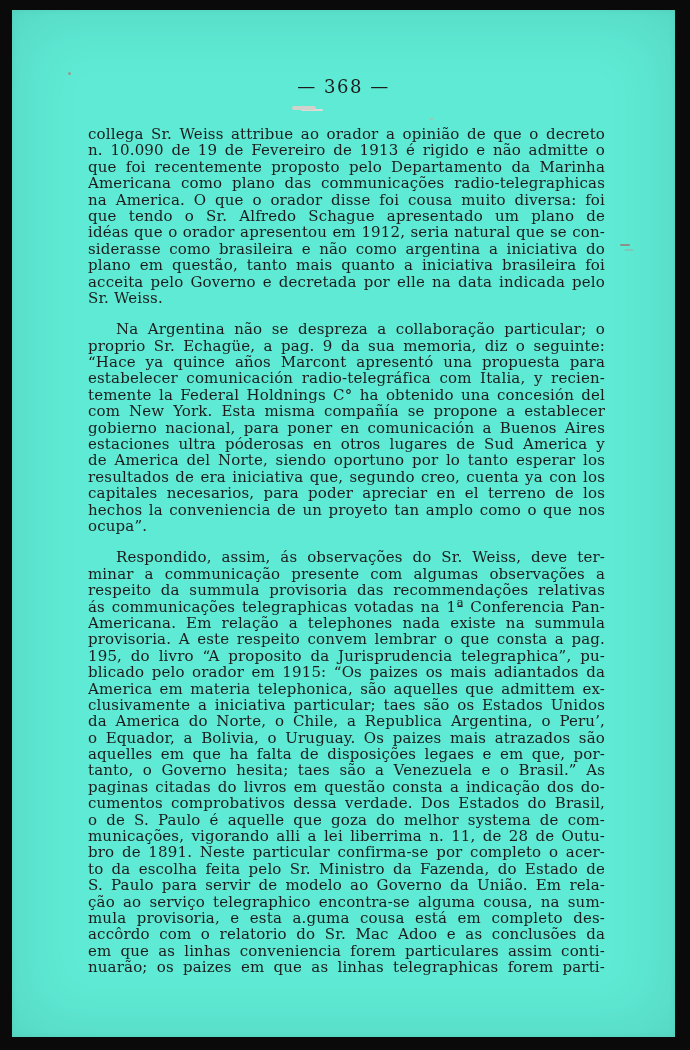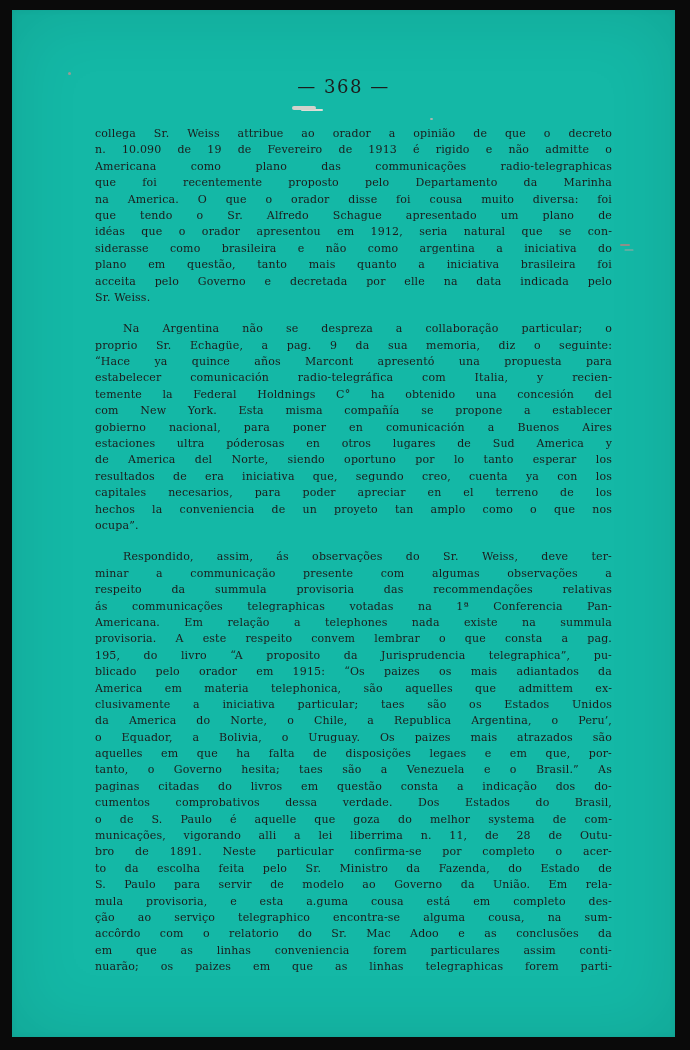--- a/index.html
+++ b/index.html
@@ -12,49 +12,49 @@
     position:absolute;left:12px;top:10px;width:663px;height:1027px;
     background:#f4f3ef;
     box-shadow:inset 0 0 70px rgba(0,0,0,0.10), inset 0 0 6px rgba(0,0,0,0.06);
   }
   .page-number{
     position:absolute;top:66px;left:0;width:100%;
     text-align:center;font-size:18px;font-weight:500;color:#1c1c1c;
     letter-spacing:1.5px;
   }
   .text-block{
-    position:absolute;left:83px;top:116px;width:517px;
-    font-size:11px;color:#1c1c1c;letter-spacing:0.15px;
+    position:absolute;left:76px;top:116px;width:517px;
+    font-size:15px;color:#1c1c1c;letter-spacing:0.15px;
     text-rendering:optimizeLegibility;
   }
   .paragraph + .paragraph{margin-top:15px;}
   .line{
     height:16.4px;line-height:16.4px;overflow:hidden;
     text-align:justify;white-space:normal;
   }
   .line.just::after{content:"";display:inline-block;width:100%;height:0;}
   .line.indent{text-indent:28px;}
   .artifact{position:absolute;pointer-events:none;}
   .a-dot1{left:56px;top:62px;width:3px;height:3px;border-radius:50%;background:#9a9a94;}
   .a-smudge{left:280px;top:96px;width:24px;height:4px;border-radius:2px;background:#d2d2cc;box-shadow:8px 2px 0 -1px #ddddd7;}
   .a-dot2{left:418px;top:108px;width:3px;height:2px;border-radius:50%;background:#b6b6b0;}
   .a-dash{left:608px;top:234px;width:10px;height:2px;background:#8f8f89;border-radius:1px;box-shadow:4px 5px 0 -0.5px #a5a59f;}
 </style>
 </head>
 <body style="background: rgb(10, 10, 10);">
 
-<div class="paper" style="background: #14b8a6;">
+<div class="paper" style="background: #5eead4;">
   <div class="page-number">— 368 —</div>
 
   <div class="text-block" style="color: rgb(28, 28, 28);">
       <div class="paragraph">
         <div class="line just">collega Sr. Weiss attribue ao orador a opinião de que o decreto</div>
         <div class="line just">n. 10.090 de 19 de Fevereiro de 1913 é rigido e não admitte o</div>
+        <div class="line just">que foi recentemente proposto pelo Departamento da Marinha</div>
         <div class="line just">Americana como plano das communicações radio-telegraphicas</div>
-        <div class="line just">que foi recentemente proposto pelo Departamento da Marinha</div>
         <div class="line just">na America. O que o orador disse foi cousa muito diversa: foi</div>
         <div class="line just">que tendo o Sr. Alfredo Schague apresentado um plano de</div>
         <div class="line just">idéas que o orador apresentou em 1912, seria natural que se con-</div>
         <div class="line just">siderasse como brasileira e não como argentina a iniciativa do</div>
         <div class="line just">plano em questão, tanto mais quanto a iniciativa brasileira foi</div>
         <div class="line just">acceita pelo Governo e decretada por elle na data indicada pelo</div>
         <div class="line">Sr. Weiss.</div>
       </div>
       <div class="paragraph">
         <div class="line just indent">Na Argentina não se despreza a collaboração particular; o</div>
@@ -86,22 +86,22 @@
         <div class="line just">o Equador, a Bolivia, o Uruguay. Os paizes mais atrazados são</div>
         <div class="line just">aquelles em que ha falta de disposições legaes e em que, por-</div>
         <div class="line just">tanto, o Governo hesita; taes são a Venezuela e o Brasil.” As</div>
         <div class="line just">paginas citadas do livros em questão consta a indicação dos do-</div>
         <div class="line just">cumentos comprobativos dessa verdade. Dos Estados do Brasil,</div>
         <div class="line just">o de S. Paulo é aquelle que goza do melhor systema de com-</div>
         <div class="line just">municações, vigorando alli a lei liberrima n. 11, de 28 de Outu-</div>
         <div class="line just">bro de 1891. Neste particular confirma-se por completo o acer-</div>
         <div class="line just">to da escolha feita pelo Sr. Ministro da Fazenda, do Estado de</div>
         <div class="line just">S. Paulo para servir de modelo ao Governo da União. Em rela-</div>
+        <div class="line just">ção ao serviço telegraphico encontra-se alguma cousa, na sum-</div>
         <div class="line just">mula provisoria, e esta a.guma cousa está em completo des-</div>
-        <div class="line just">ção ao serviço telegraphico encontra-se alguma cousa, na sum-</div>
         <div class="line just">accôrdo com o relatorio do Sr. Mac Adoo e as conclusões da</div>
         <div class="line just">em que as linhas conveniencia forem particulares assim conti-</div>
         <div class="line just">nuarão; os paizes em que as linhas telegraphicas forem parti-</div>
       </div>
     </div>
 
   <div class="artifact a-dot1"></div>
   <div class="artifact a-smudge"></div>
   <div class="artifact a-dot2"></div>
   <div class="artifact a-dash"></div>

